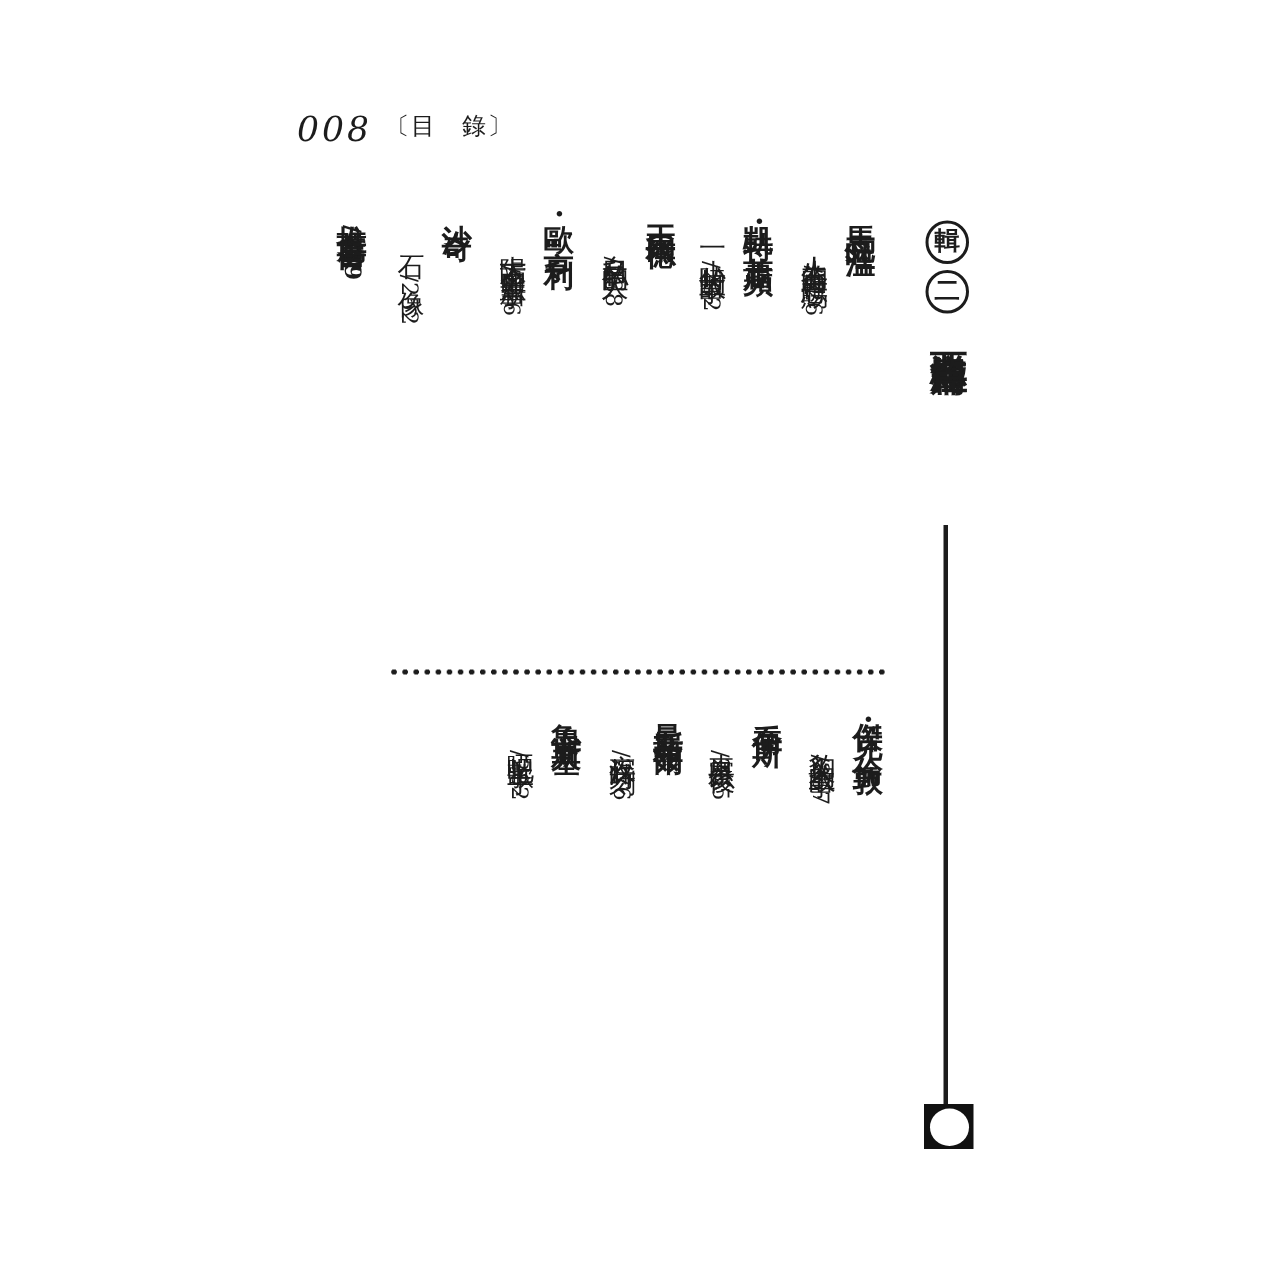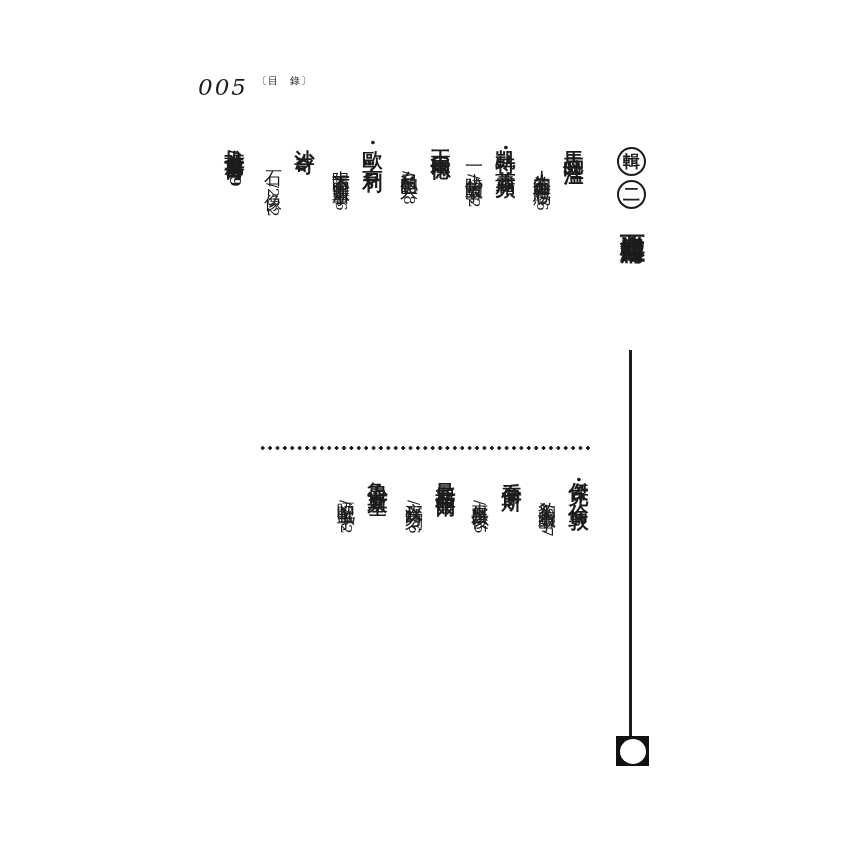--- a/index.html
+++ b/index.html
@@ -9,21 +9,21 @@
     font-family:"DejaVu Serif","Liberation Serif",serif;
     color:#1c1c1c;
     position:relative;
     overflow:hidden;
   }
   .page { position:absolute; left:0; top:0; width:850px; height:850px; background:#ffffff; }
 
   
   .folio-line { position:absolute; left:198px; top:74px; white-space:nowrap; }
   .folio { font-style:italic; font-size:23px; letter-spacing:2px; vertical-align:top; }
-  .contents-label { font-size:10px; letter-spacing:1px; vertical-align:6px; margin-left:4px; }
+  .contents-label { font-size:16px; letter-spacing:1px; vertical-align:6px; margin-left:4px; }
 
   
   .badge {
     position:absolute; left:617px; width:29px; height:29px;
     border:2px solid #1c1c1c; border-radius:50%;
     display:flex; align-items:center; justify-content:center;
     font-size:17px; font-weight:bold; line-height:1;
   }
   .badge-1 { top:147px; }
   .badge-2 { top:180px; }
@@ -57,21 +57,21 @@
     background-image:radial-gradient(circle 2px at 50% 50%, #1c1c1c 90%, transparent 100%);
     background-size:7.4px 6px; background-repeat:repeat-x;
   }
 </style>
 </head>
 <body>
 
 <div class="page">
 
   <div class="folio-line">
-    <span class="folio">005</span>
+    <span class="folio">008</span>
     <span class="contents-label">〔目　錄〕</span>
   </div>
 
   <div class="badge badge-1">
     <span>輯</span>
   </div>
   <div class="badge badge-2">
     <span>二</span>
   </div>
   <div class="series-title">西洋極短篇</div>

